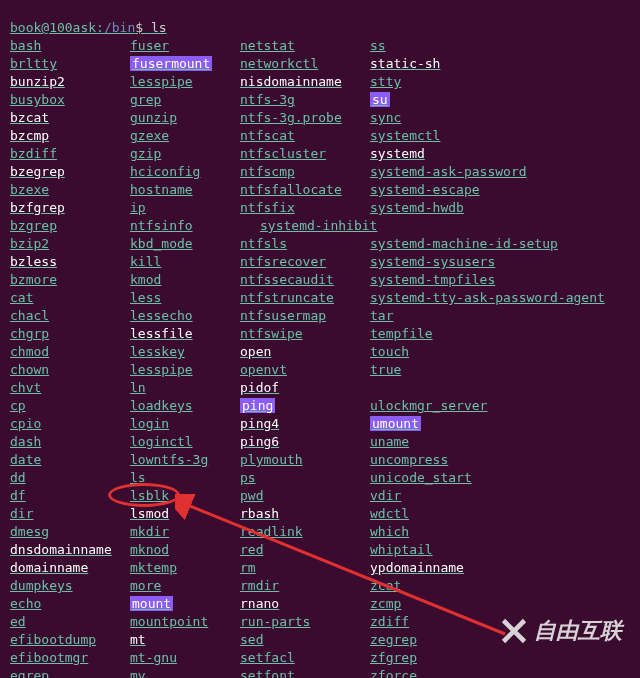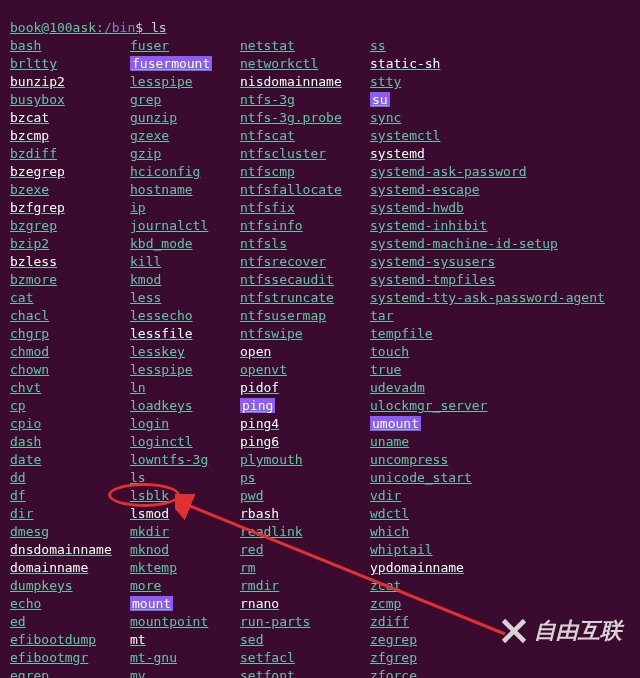--- a/index.html
+++ b/index.html
@@ -86,21 +86,20 @@
         <div class="col c3"><span class="exe">systemd-escape</span></div>
       </div>
       <div class="row">
         <div class="col c0"><span class="link">bzfgrep</span></div>
         <div class="col c1"><span class="exe">ip</span></div>
         <div class="col c2"><span class="exe">ntfsfix</span></div>
         <div class="col c3"><span class="exe">systemd-hwdb</span></div>
       </div>
       <div class="row">
         <div class="col c0"><span class="exe">bzgrep</span></div>
-        <div class="col c1"><span class="exe">journalctl</span></div>
         <div class="col c2"><span class="exe">ntfsinfo</span></div>
         <div class="col c3"><span class="exe">systemd-inhibit</span></div>
       </div>
       <div class="row">
         <div class="col c0"><span class="exe">bzip2</span></div>
         <div class="col c1"><span class="exe">kbd_mode</span></div>
         <div class="col c2"><span class="exe">ntfsls</span></div>
         <div class="col c3"><span class="exe">systemd-machine-id-setup</span></div>
       </div>
       <div class="row">
@@ -142,21 +141,20 @@
       <div class="row">
         <div class="col c0"><span class="exe">chown</span></div>
         <div class="col c1"><span class="exe">lesspipe</span></div>
         <div class="col c2"><span class="exe">openvt</span></div>
         <div class="col c3"><span class="exe">true</span></div>
       </div>
       <div class="row">
         <div class="col c0"><span class="exe">chvt</span></div>
         <div class="col c1"><span class="exe">ln</span></div>
         <div class="col c2"><span class="link">pidof</span></div>
-        <div class="col c3"><span class="exe">udevadm</span></div>
       </div>
       <div class="row">
         <div class="col c0"><span class="exe">cp</span></div>
         <div class="col c1"><span class="exe">loadkeys</span></div>
         <div class="col c2"><span class="hl">ping</span></div>
         <div class="col c3"><span class="exe">ulockmgr_server</span></div>
       </div>
       <div class="row">
         <div class="col c0"><span class="exe">cpio</span></div>
         <div class="col c1"><span class="exe">login</span></div>

